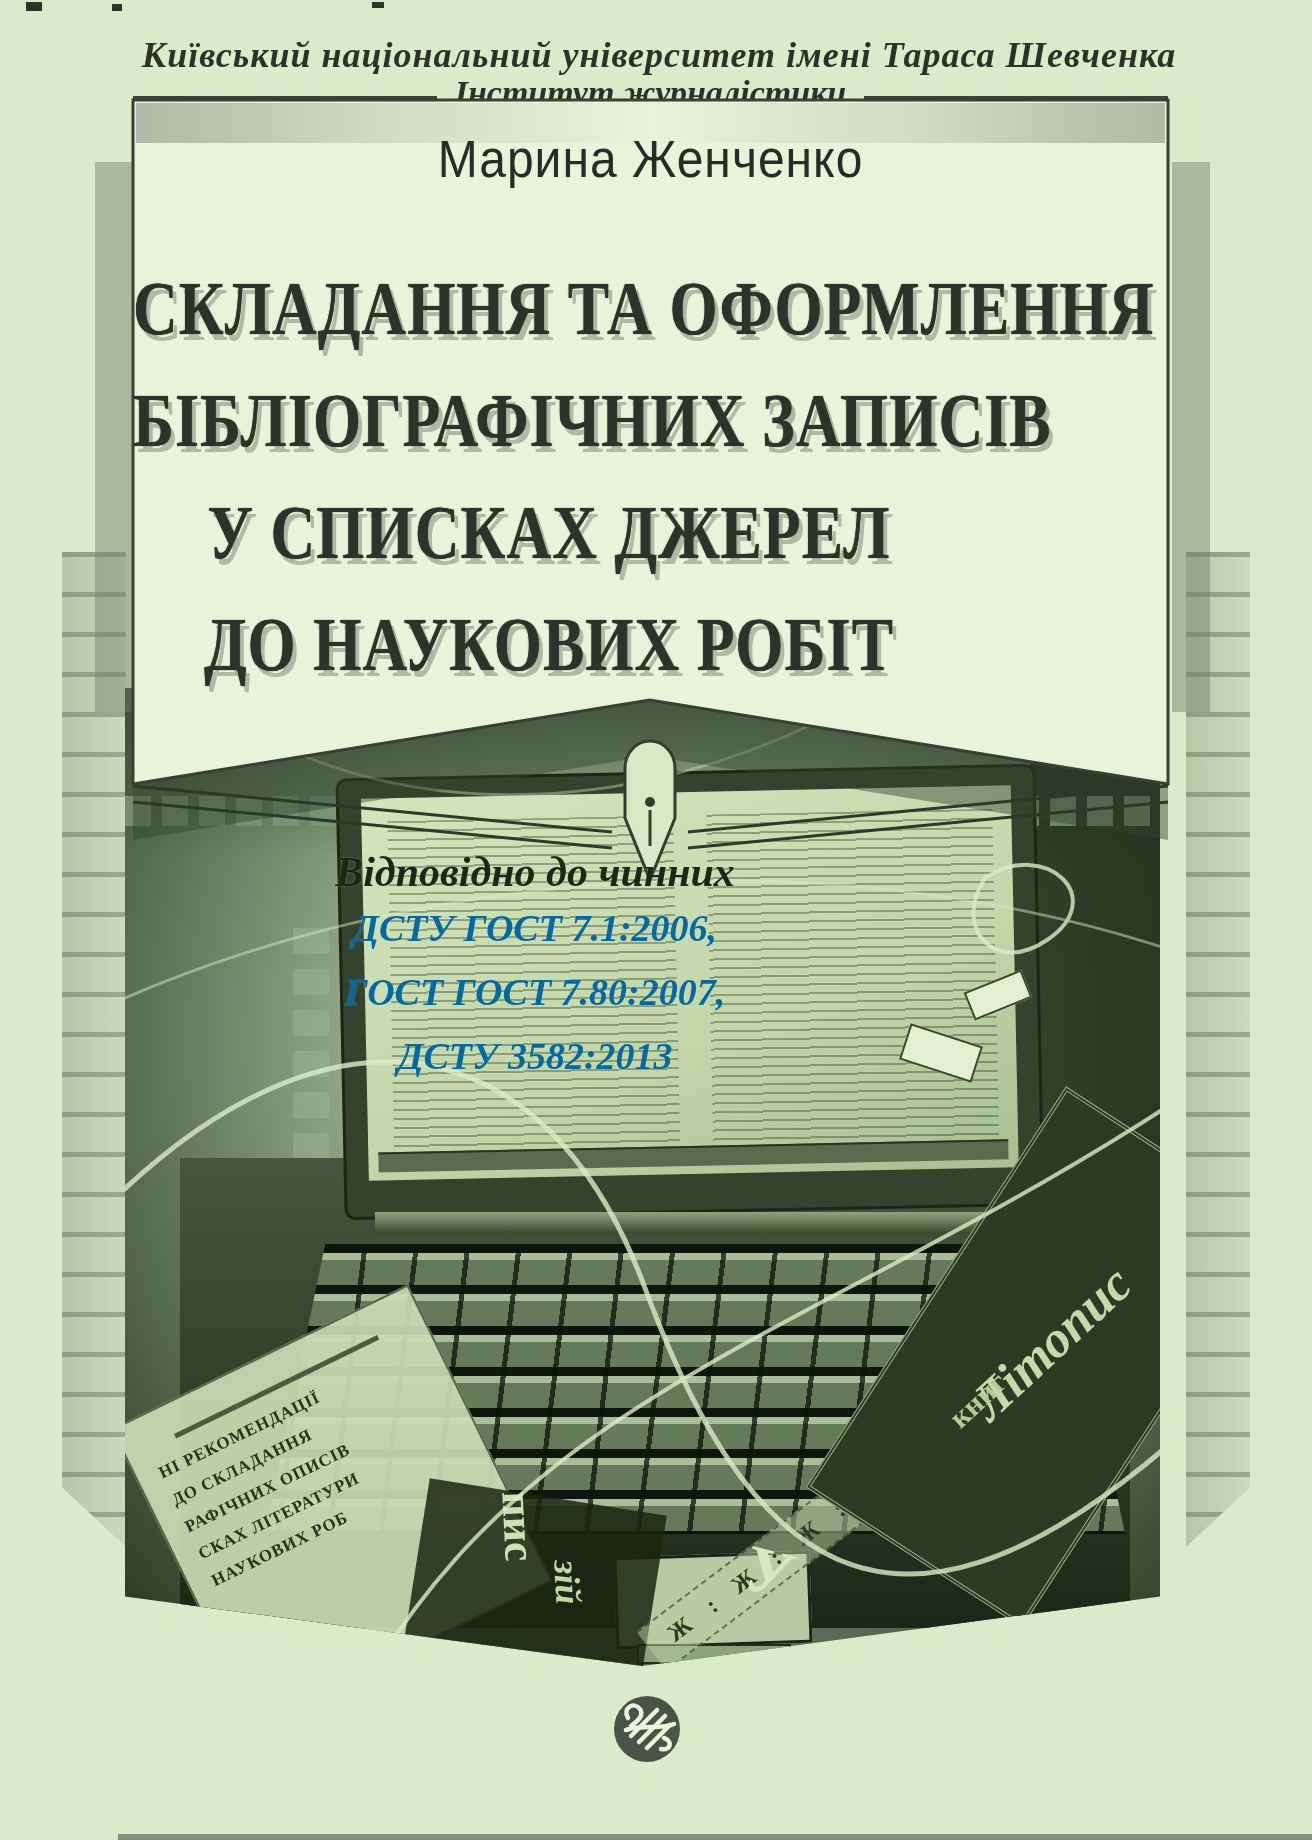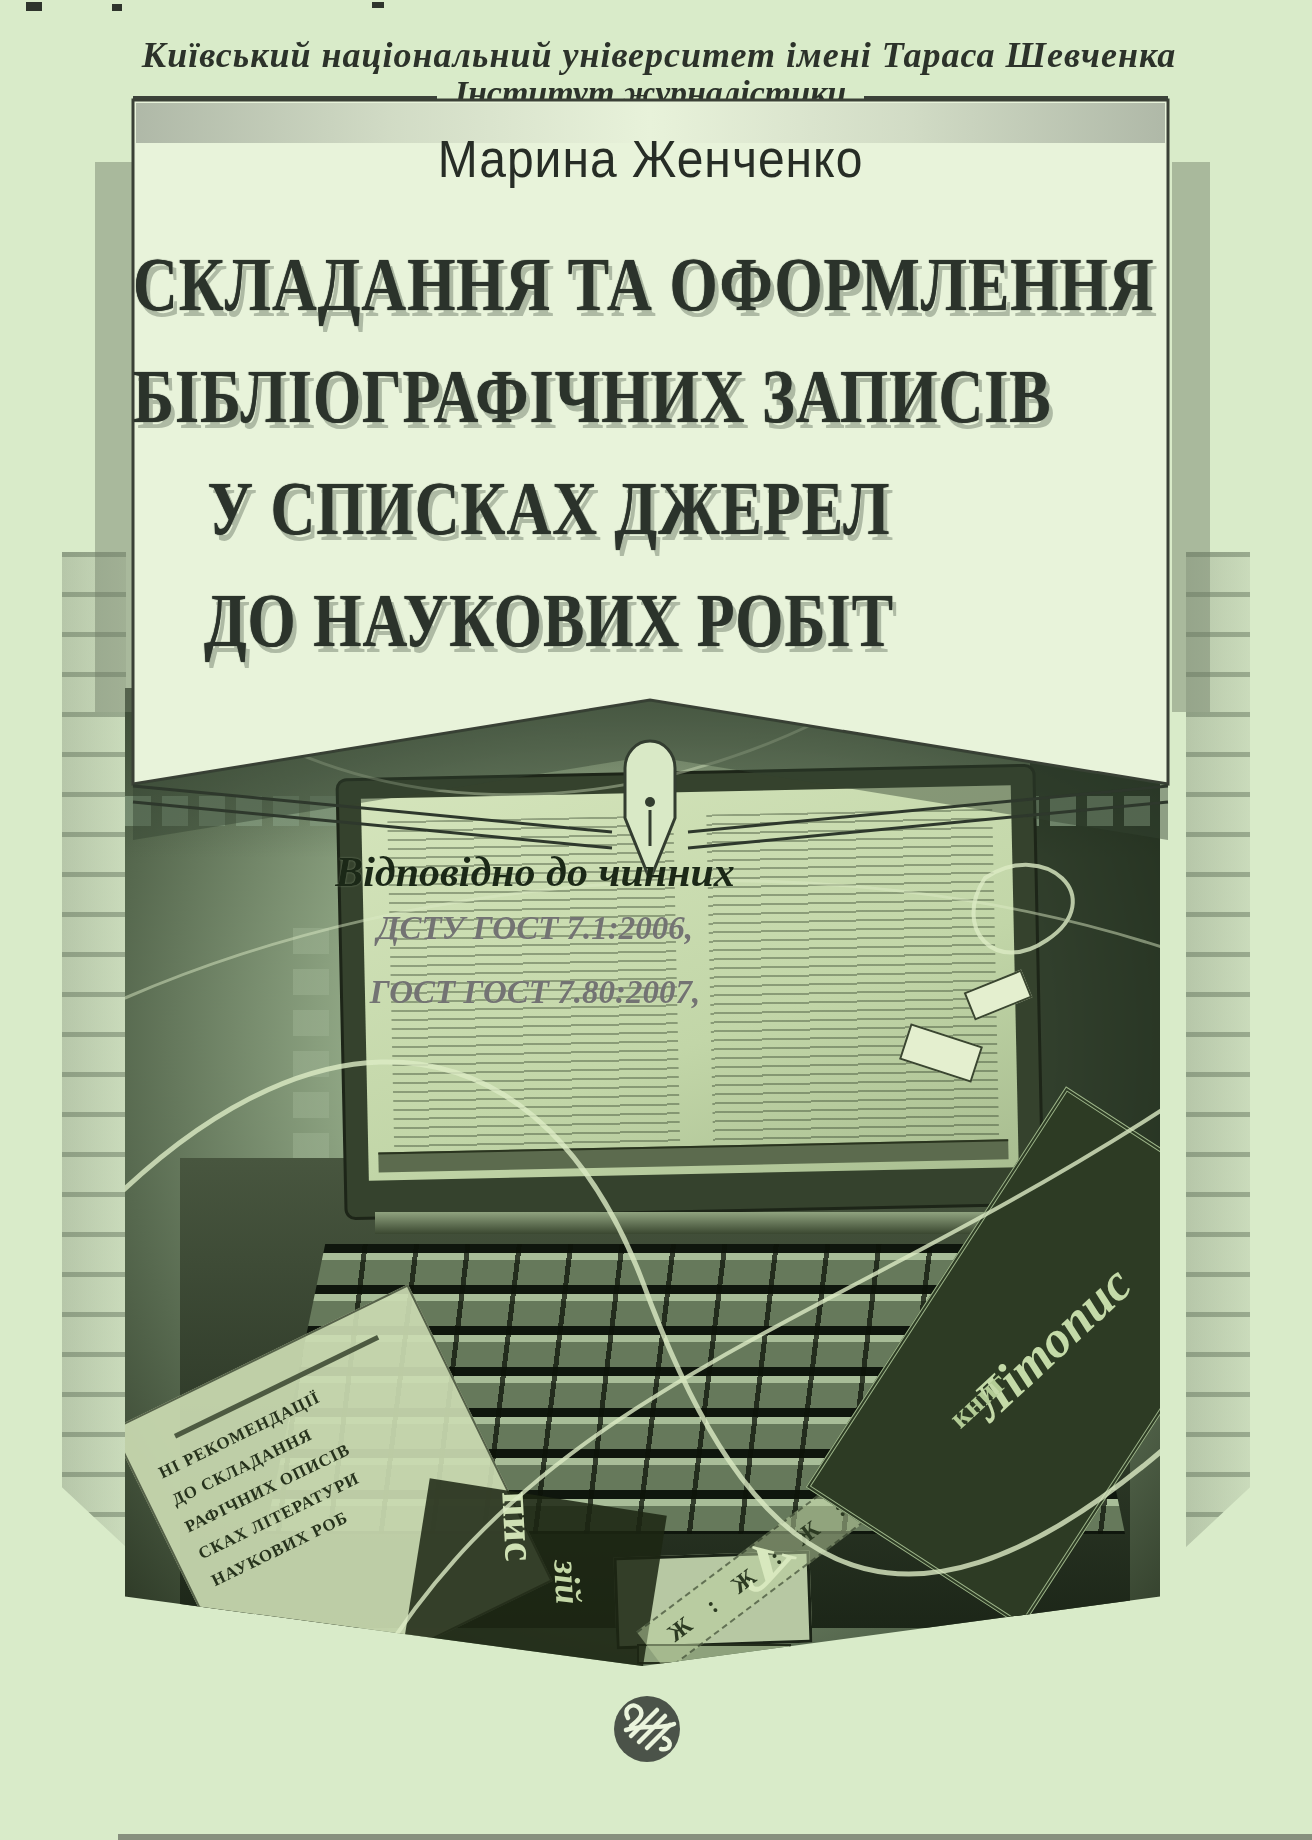--- a/index.html
+++ b/index.html
@@ -28,21 +28,21 @@
     font-style:italic;font-weight:bold;font-size:34px;color:#2c322a;white-space:nowrap;
   }
   
   #banner-svg{left:80px;top:92px;}
   #author-name{
     top:132px;left:133px;width:1035px;text-align:center;
     font-family:"Liberation Sans", sans-serif;
     font-size:48px;font-weight:400;color:#272d26;letter-spacing:1px;
     transform:scaleY(1.08);
   }
-  #title-block{top:228px;left:133px;width:832px;}
+  #title-block{top:252px;left:133px;width:832px;}
   .title-line{
     width:100%;height:112px;line-height:112px;text-align:center;
     font-family:"Liberation Serif", serif;
     font-weight:bold;font-size:62px;letter-spacing:1px;color:#2b332b;
     transform:scaleY(1.22);
     text-shadow:4px 5px 0 rgba(125,138,120,.55), 0 0 1px #222a20;
     white-space:nowrap;
   }
   
   .side-band{
@@ -119,21 +119,21 @@
     background:rgba(188,207,160,.5);
     border-top:2px dashed rgba(40,52,34,.6);border-bottom:2px dashed rgba(40,52,34,.6);
     text-align:center;line-height:44px;font-weight:bold;font-size:24px;
     letter-spacing:9px;color:#2c3a22;overflow:hidden;white-space:nowrap;}
   #big-letter{left:620px;top:846px;font-weight:bold;font-size:66px;color:#d8e8be;
     transform:rotate(14deg);font-family:"Liberation Serif",serif;}
   
   #overlay-text{left:125px;top:848px;width:820px;text-align:center;z-index:6;font-family:Liberation Serif, serif;}
   #overlay-intro{font-style:italic;font-weight:bold;font-size:42px;color:#1b2817;
     text-shadow:0 0 2px rgba(220,235,200,.4);}
-  .overlay-std{font-style:italic;font-weight:bold;font-size:33px;color:#737373;
+  .overlay-std{font-style:italic;font-weight:bold;font-size:38px;color:#0369a1;
     line-height:64px;text-shadow:0 0 2px rgba(220,235,200,.4);}
   
   #ornament-svg{left:80px;top:650px;z-index:5;}
   
   #logo-svg{left:612px;top:1694px;}
   
   .speck{background:#2e342c;}
   #speck-1{left:26px;top:2px;width:16px;height:9px;}
   #speck-2{left:112px;top:4px;width:10px;height:7px;}
   #speck-3{left:372px;top:2px;width:12px;height:6px;}
@@ -211,20 +211,21 @@
         <path d="M860,190 c 60,-40 125,20 62,62 c -52,36 -95,-12 -62,-62" stroke-width="4"></path>
         <path d="M120,40 C 300,140 520,120 700,30" stroke-width="3" opacity="0.5"></path>
       </g>
     </svg>
   </div>
 
   <div class="abs" id="overlay-text">
     <div id="overlay-intro">Відповідно до чинних</div>
     <div class="overlay-std">ДСТУ ГОСТ 7.1:2006,</div>
     <div class="overlay-std">ГОСТ ГОСТ 7.80:2007,</div>
+    <div class="overlay-std">ДСТУ 3582:2013</div>
   </div>
 
   <svg class="abs" id="banner-svg" width="1150" height="800" viewBox="0 0 1150 800">
     <defs>
       <linearGradient id="topStrip" x1="0" y1="0" x2="1" y2="0">
         <stop offset="0" stop-color="#a9b2a2"></stop>
         <stop offset="0.25" stop-color="#cfd9c3"></stop>
         <stop offset="0.5" stop-color="#e8f2da"></stop>
         <stop offset="0.75" stop-color="#cfd9c3"></stop>
         <stop offset="1" stop-color="#a9b2a2"></stop>

